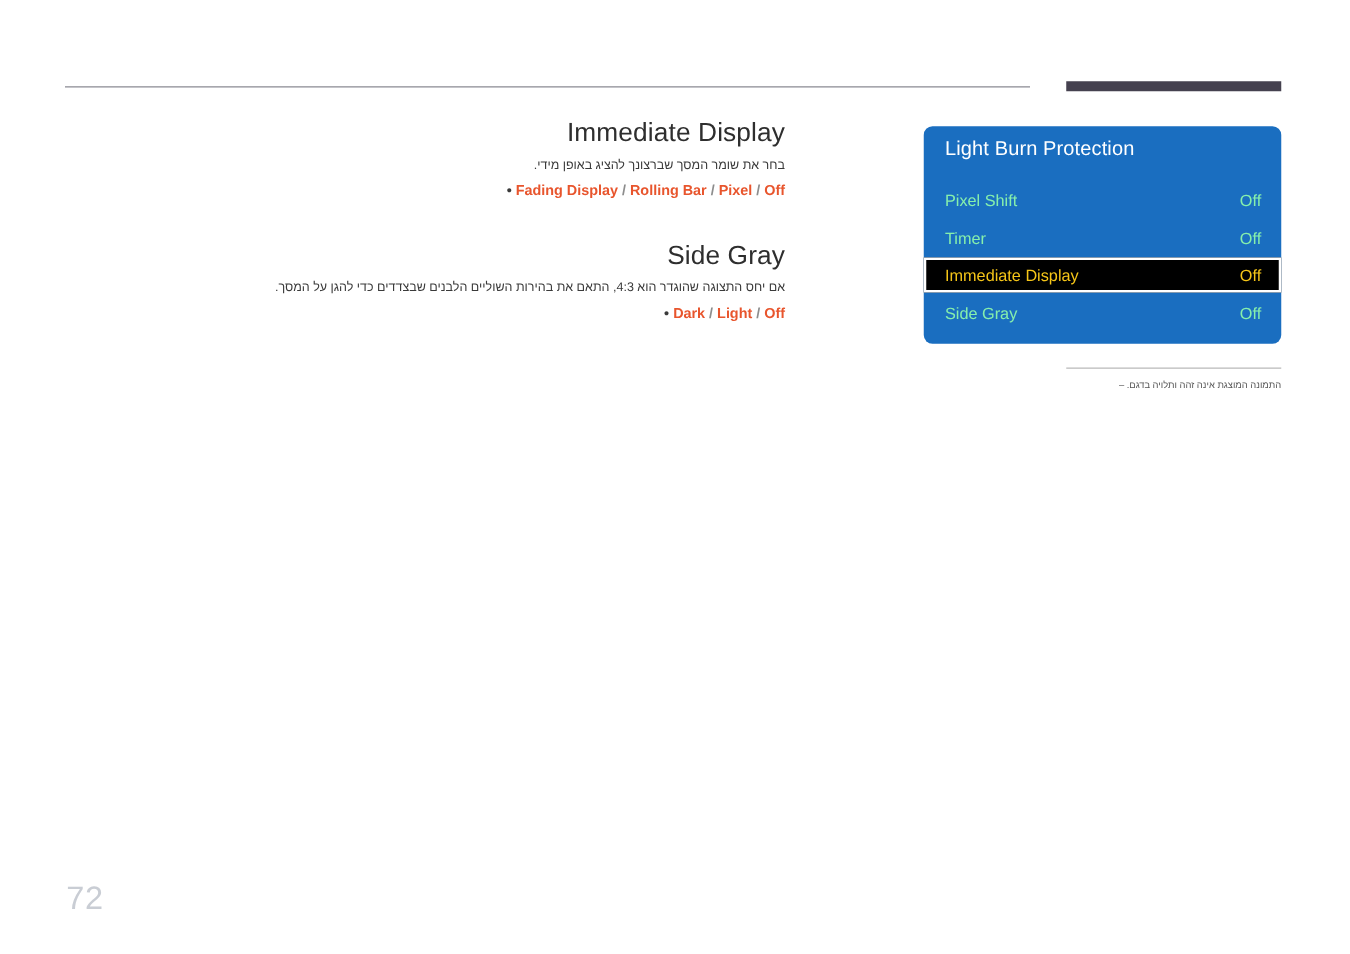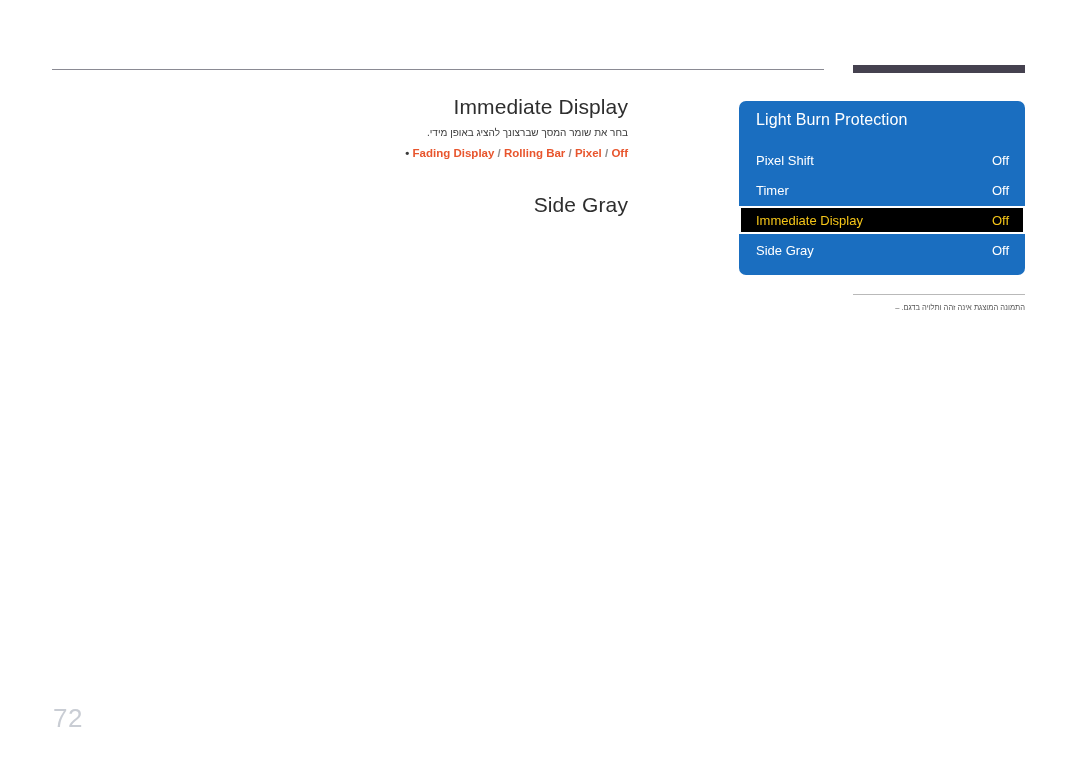--- a/index.html
+++ b/index.html
@@ -108,21 +108,21 @@
   }
   .osd-row {
     position: relative;
     height: 30px;
     margin: 0 0 0 0;
     display: flex;
     align-items: center;
     justify-content: space-between;
     box-sizing: border-box;
     padding: 0 16px 0 17px;
-    color: #ffffff;
+    color: #86efac;
     font-size: 13px;
   }
   .osd-row .val { font-size: 13px; }
   .osd-row.selected {
     background: #000000;
     border: 2px solid #ffffff;
     padding: 0 14px 0 15px;
     color: #f5c518;
     height: 28px;
     margin: 1px 0;
@@ -175,20 +175,25 @@
     <div class="sec-opts">
       <span class="optlist"><span>Fading Display </span><span class="sep">/</span><span> Rolling Bar </span><span class="sep">/</span><span> Pixel </span><span class="sep">/</span><span> Off</span></span>
       <span class="bullet">•</span>
     </div>
   </div>
 
   <div class="spacer-immediate"></div>
 
   <div class="section">
     <h2 class="sec-title">Side Gray</h2>
+    <div class="sec-body">אם יחס התצוגה שהוגדר הוא 4:3, התאם את בהירות השוליים הלבנים שבצדדים כדי להגן על המסך.</div>
+    <div class="sec-opts">
+      <span class="optlist"><span>Dark </span><span class="sep">/</span><span> Light </span><span class="sep">/</span><span> Off</span></span>
+      <span class="bullet">•</span>
+    </div>
   </div>
 
 </div>
 
 <div class="osd">
   <div class="osd-title">Light Burn Protection</div>
   <div class="osd-list">
 
     <div class="osd-row">
       <span class="lbl">Pixel Shift</span>

